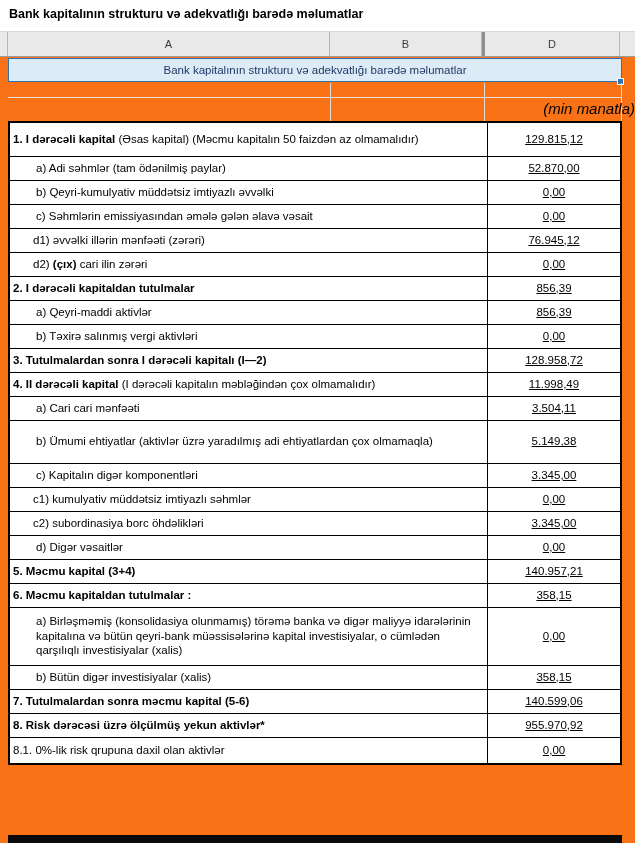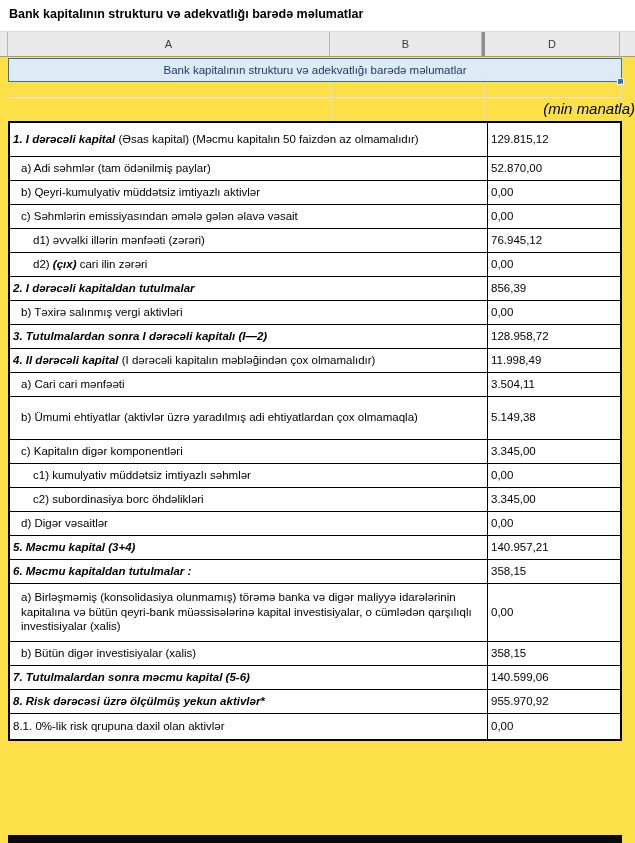--- a/index.html
+++ b/index.html
@@ -1,18 +1,18 @@
 <!DOCTYPE html>
 <html><head>
 <meta charset="utf-8">
 <style>
   html,body{margin:0;padding:0;}
   .screen{
     position:relative;width:635px;height:843px;overflow:hidden;
-    background:#fde047;font-family:"Liberation Sans",sans-serif;color:#000;
+    background:#f97316;font-family:"Liberation Sans",sans-serif;color:#000;
   }
   .title-strip{position:absolute;top:0;left:0;width:635px;height:31px;background:#ffffff;border-bottom:1px solid #d9d9d9;}
   .doc-title{position:absolute;left:9px;top:7px;font-size:12.5px;font-weight:bold;white-space:nowrap;}
 
   .col-header-row{position:absolute;top:32px;left:0;width:635px;height:25px;background:#e9e9e9;border-bottom:1px solid #9b9b9b;display:flex;box-sizing:border-box;}
   .rowhdr-stub{width:8px;border-right:1px solid #b6b6b6;box-sizing:border-box;}
   .colh{display:flex;align-items:center;justify-content:center;font-size:11px;color:#3a3a3a;border-right:1px solid #b6b6b6;box-sizing:border-box;}
   .col-a{width:322px;}
   .col-b{width:152px;}
   .hidden-col-divider{width:3px;background:#8f8f8f;}
@@ -34,24 +34,24 @@
     text-align:right;font-style:italic;font-size:15px;line-height:22px;padding-right:2px;box-sizing:border-box;
   }
 
   table.cap-table{
     position:absolute;top:121px;left:8px;width:614px;
     border-collapse:collapse;background:#ffffff;border:2px solid #000;
     table-layout:fixed;
   }
   table.cap-table td{border:1px solid #000;font-size:11.5px;line-height:1.28;vertical-align:middle;padding:1px 3px;}
   td.lbl{width:auto;}
-  td.lbl.indent1{padding-left:11px;}
+  td.lbl.indent1{padding-left:26px;}
   td.lbl.indent2{padding-left:23px;margin-left:43px;}
-  td.val{width:126px;text-align:left;padding-right:4px;white-space:nowrap;}
-  .b{font-weight:bold;font-style:italic;}
+  td.val{width:126px;text-align:center;padding-right:4px;white-space:nowrap;text-decoration:underline;}
+  .b{font-weight:bold;}
   tr.row-default{height:24px;}
 
   .bottom-bar{position:absolute;top:835px;left:8px;width:614px;height:8px;background:#0a0a0a;}
 </style>
 </head>
 <body>
 
 <div class="screen">
 
   <div class="title-strip">
@@ -81,37 +81,41 @@
     <tbody>
         <tr class="row-default" style="height: 34px;">
           <td class="lbl indent0"><span class="b">1. I dərəcəli kapital</span><span> (Əsas kapital) (Məcmu kapitalın 50 faizdən  az olmamalıdır)</span></td>
           <td class="val">129.815,12</td>
         </tr>
         <tr class="row-default">
           <td class="lbl indent1"><span>a) Adi səhmlər (tam ödənilmiş paylar)</span></td>
           <td class="val">52.870,00</td>
         </tr>
         <tr class="row-default">
-          <td class="lbl indent1"><span>b) Qeyri-kumulyativ müddətsiz imtiyazlı aktivlər</span></td>
+          <td class="lbl indent1"><span>b) Qeyri-kumulyativ müddətsiz imtiyazlı əvvəlki</span></td>
           <td class="val">0,00</td>
         </tr>
         <tr class="row-default">
           <td class="lbl indent1"><span>c) Səhmlərin emissiyasından əmələ gələn  əlavə vəsait</span></td>
           <td class="val">0,00</td>
         </tr>
         <tr class="row-default">
           <td class="lbl indent2"><span>d1) əvvəlki illərin mənfəəti (zərəri)</span></td>
           <td class="val">76.945,12</td>
         </tr>
         <tr class="row-default">
           <td class="lbl indent2"><span>d2) </span><span class="b">(çıx)</span><span> cari ilin zərəri</span></td>
           <td class="val">0,00</td>
         </tr>
         <tr class="row-default">
           <td class="lbl indent0"><span class="b">2. I dərəcəli kapitaldan  tutulmalar</span></td>
+          <td class="val">856,39</td>
+        </tr>
+        <tr class="row-default">
+          <td class="lbl indent1"><span>a) Qeyri-maddi aktivlər</span></td>
           <td class="val">856,39</td>
         </tr>
         <tr class="row-default">
           <td class="lbl indent1"><span>b) Təxirə salınmış vergi aktivləri</span></td>
           <td class="val">0,00</td>
         </tr>
         <tr class="row-default">
           <td class="lbl indent0"><span class="b">3. Tutulmalardan  sonra I dərəcəli kapitalı (I—2)</span></td>
           <td class="val">128.958,72</td>
         </tr>

